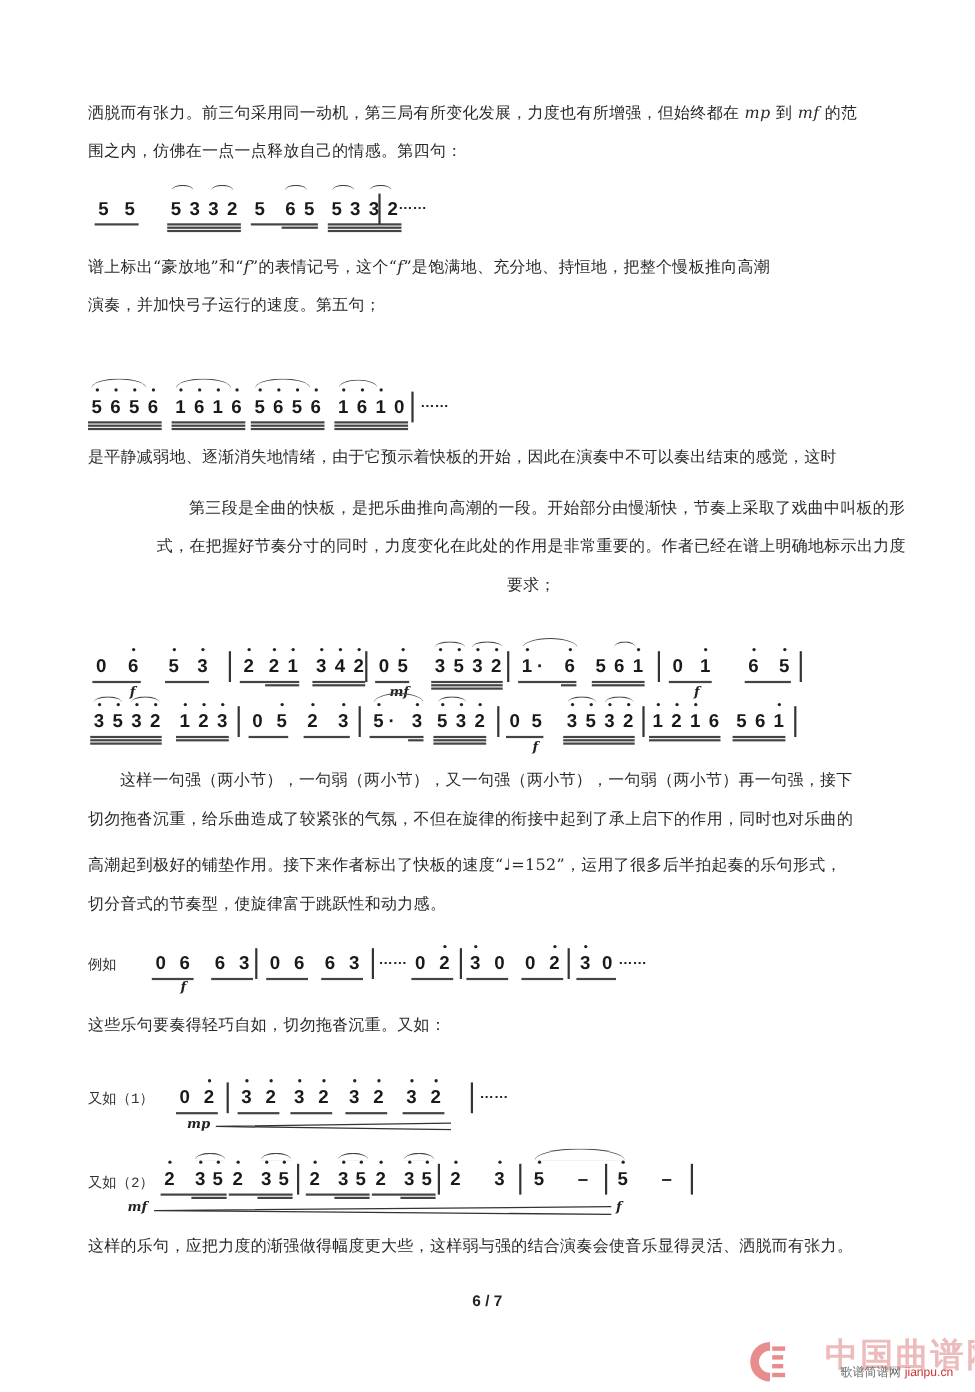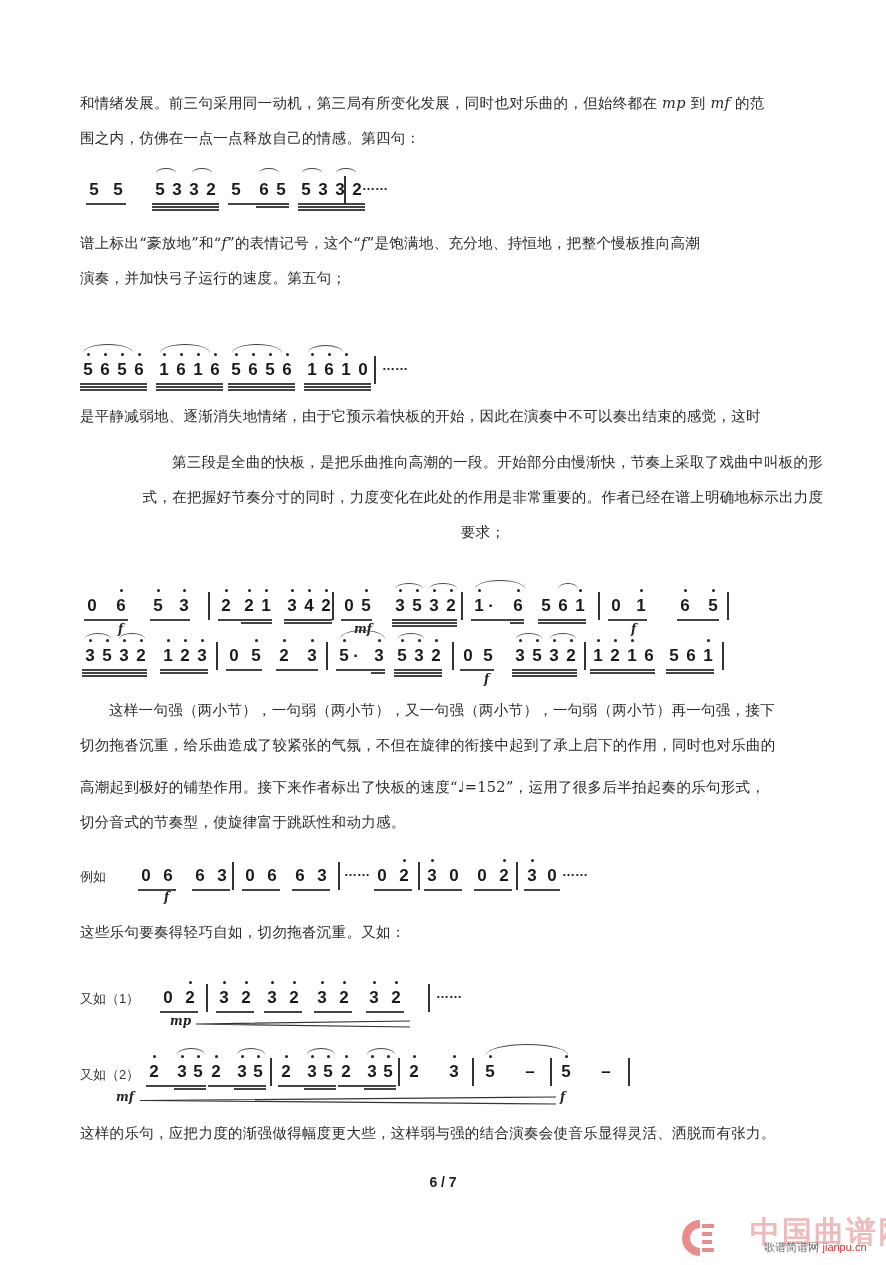--- a/index.html
+++ b/index.html
@@ -8,35 +8,35 @@
   .p.indent{text-indent:29px;}
   .it{font-style:italic;font-family:"DejaVu Serif",serif;}
   .score{position:absolute;left:80px;height:50px;}
   .cell{position:absolute;top:0;font-family:"Liberation Sans","DejaVu Sans",sans-serif;font-weight:bold;font-size:17px;color:#1a1a1a;text-align:center;width:12px;}
   .cell .num{display:block;height:20px;line-height:20px;}
   .dot-above{position:absolute;left:5px;top:-7px;width:3px;height:3px;background:#222;border-radius:50%;}
   .ul{position:absolute;height:1.5px;background:#444;}
   .bar{position:absolute;width:1.5px;background:#333;}
   .slur{position:absolute;border-top:1.5px solid #444;border-radius:50% 50% 0 0/100% 100% 0 0;}
   .dyn{position:absolute;font-family:"DejaVu Serif",serif;font-style:italic;font-weight:bold;font-size:12px;color:#222;}
-  .label{position:absolute;font-family:Liberation Sans, sans-serif;font-size:13px;color:#333;}
+  .label{position:absolute;font-family:Liberation Mono, monospace;font-size:13px;color:#333;}
   .dots{position:absolute;font-family:"Liberation Sans",sans-serif;font-weight:bold;font-size:13px;color:#222;letter-spacing:0px;}
   .pagenum{position:absolute;left:0;width:886px;top:1174px;text-align:center;font-family:"Liberation Sans",sans-serif;font-size:14px;font-weight:bold;color:#222;}
   .wm{position:absolute;left:672px;top:1210px;width:214px;height:55px;}
   .wm .logo{position:absolute;left:8px;top:8px;width:34px;height:40px;}
   .wm .big{position:absolute;left:78px;top:2px;font-family:"DejaVu Serif",serif;font-weight:bold;font-size:30px;color:#e7a5a5;letter-spacing:2px;opacity:.75;white-space:nowrap;}
   .wm .small{position:absolute;left:92px;top:30px;font-family:"DejaVu Sans",sans-serif;font-size:11px;color:#666;white-space:nowrap;}
   .wm .small .url{color:#c33;font-family:"Liberation Sans",sans-serif;text-align:right;}
 </style>
 </head>
 <body>
 
 <div id="doc">
     <div class="p" style="top: 86px;">
-      <div><span>和情绪发展。前三句采用同一动机，第三局有所变化发展，同时也对乐曲的，但始终都在 </span><span class="it">mp</span><span> 到 </span><span class="it">mf</span><span> 的范</span></div>
+      <div><span>洒脱而有张力。前三句采用同一动机，第三局有所变化发展，力度也有所增强，但始终都在 </span><span class="it">mp</span><span> 到 </span><span class="it">mf</span><span> 的范</span></div>
       <div style="text-indent: 0px;"><span>围之内，仿佛在一点一点释放自己的情感。第四句：</span></div>
     </div>
     <div class="p" style="top: 226px;">
       <div><span>谱上标出“豪放地”和“</span><span class="it">f</span><span>”的表情记号，这个“</span><span class="it">f</span><span>”是饱满地、充分地、持恒地，把整个慢板推向高潮</span></div>
       <div style="text-indent: 0px;"><span>演奏，并加快弓子运行的速度。第五句；</span></div>
     </div>
     <div class="p" style="top: 399px;">
       <div><span>是平静减弱地、逐渐消失地情绪，由于它预示着快板的开始，因此在演奏中不可以奏出结束的感觉，这时</span></div>
     </div>
     <div class="p indent" style="top: 445px; text-align: center;">

